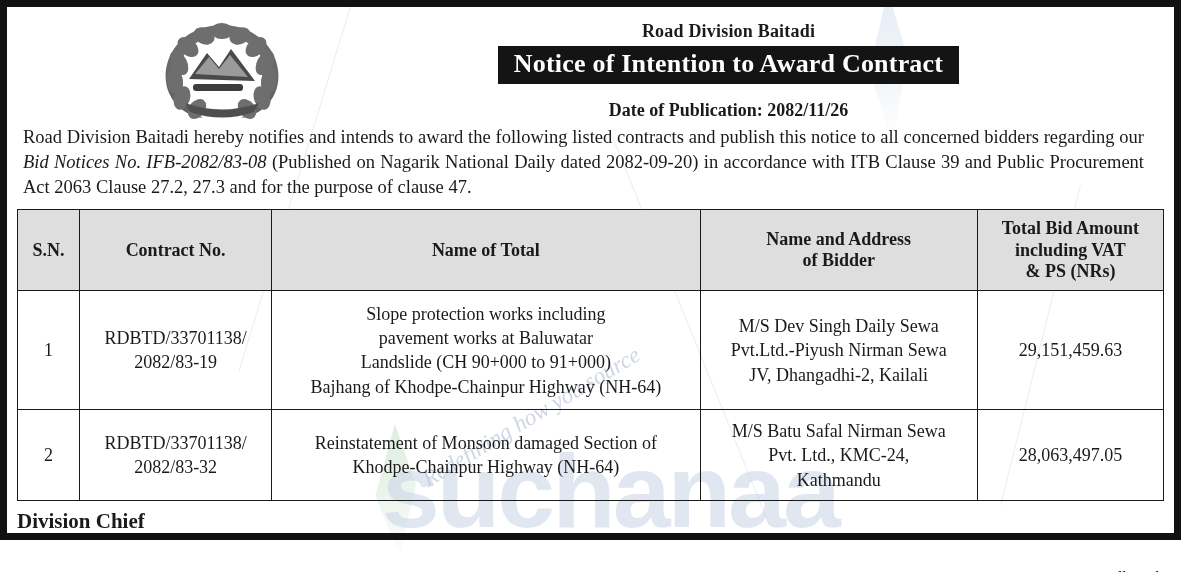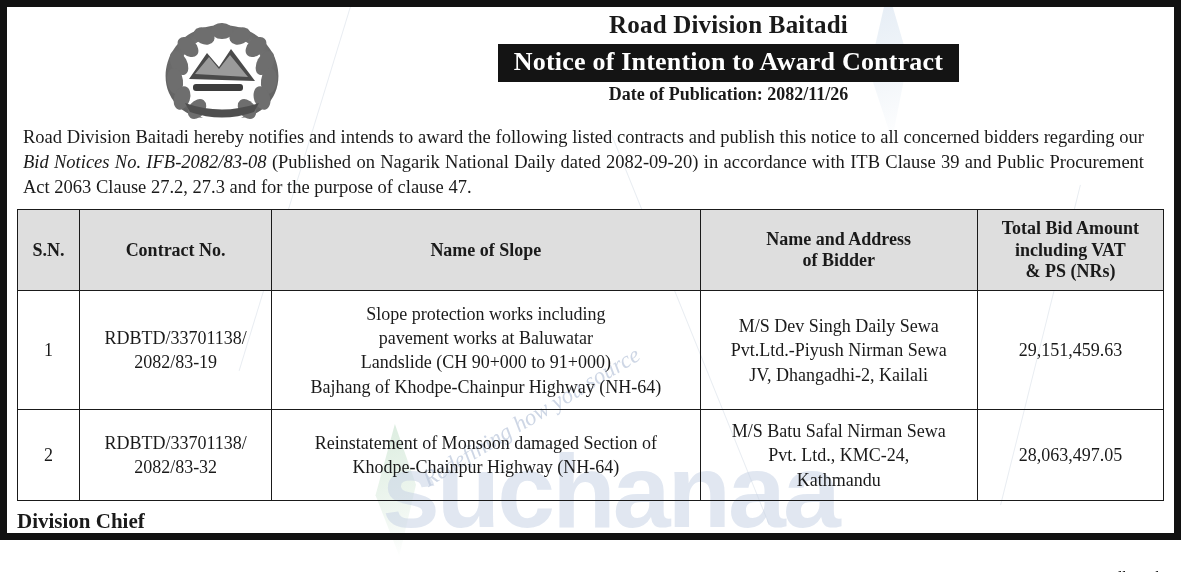--- a/index.html
+++ b/index.html
@@ -112,41 +112,41 @@
     height: 104px;
   }
   #head-titles {
     position: absolute;
     left: 282px;
     right: 6px;
     top: 2px;
     text-align: center;
   }
   #org-title {
-    font-size: 25px;
+    font-size: 18px;
     font-weight: bold;
     letter-spacing: .2px;
     line-height: 1.15;
-    margin: 2px 0 0 0;
+    margin: 12px 0 0 0;
   }
   #notice-banner {
     display: inline-block;
     background: #141414;
     color: #ffffff;
     font-size: 26px;
     font-weight: bold;
     letter-spacing: .2px;
     padding: 3px 16px 5px 16px;
     margin-top: 4px;
     white-space: nowrap;
   }
   #pub-date {
     font-size: 18px;
     font-weight: bold;
-    margin-top: 2px;
+    margin-top: 16px;
   }
 
   
   #intro {
     font-size: 18.5px;
     line-height: 1.36;
     text-align: justify;
     padding: 0 4px 0 6px;
     margin: 0 16px 9px 0;
   }
@@ -277,21 +277,21 @@
         <col class="c-sn">
           <col class="c-cno">
           <col class="c-work">
           <col class="c-bid">
           <col class="c-amt">
       </colgroup>
       <thead>
         <tr>
           <th>S.N.</th>
           <th>Contract No.</th>
-          <th>Name of Slope</th>
+          <th>Name of Total</th>
           <th class="cell-lines">
             <span>Name and Address</span>
             <span>of Bidder</span>
           </th>
           <th class="cell-lines">
             <span>Total Bid Amount</span>
             <span>including VAT</span>
             <span>&amp; PS (NRs)</span>
           </th>
         </tr>

